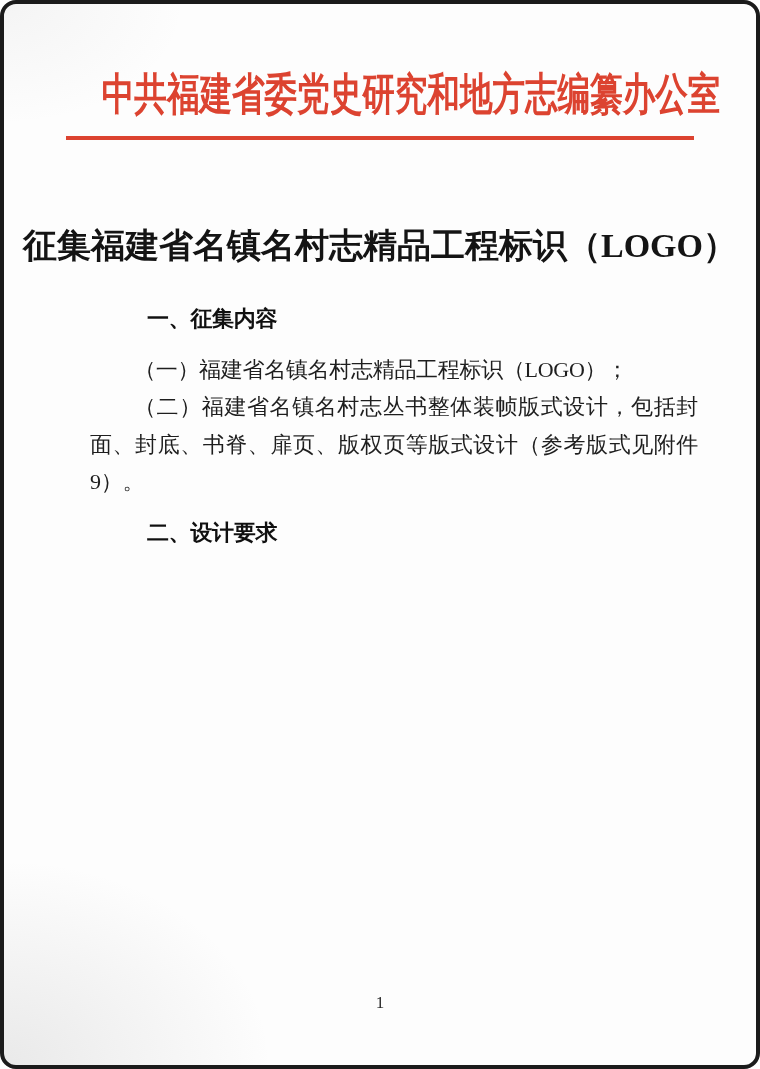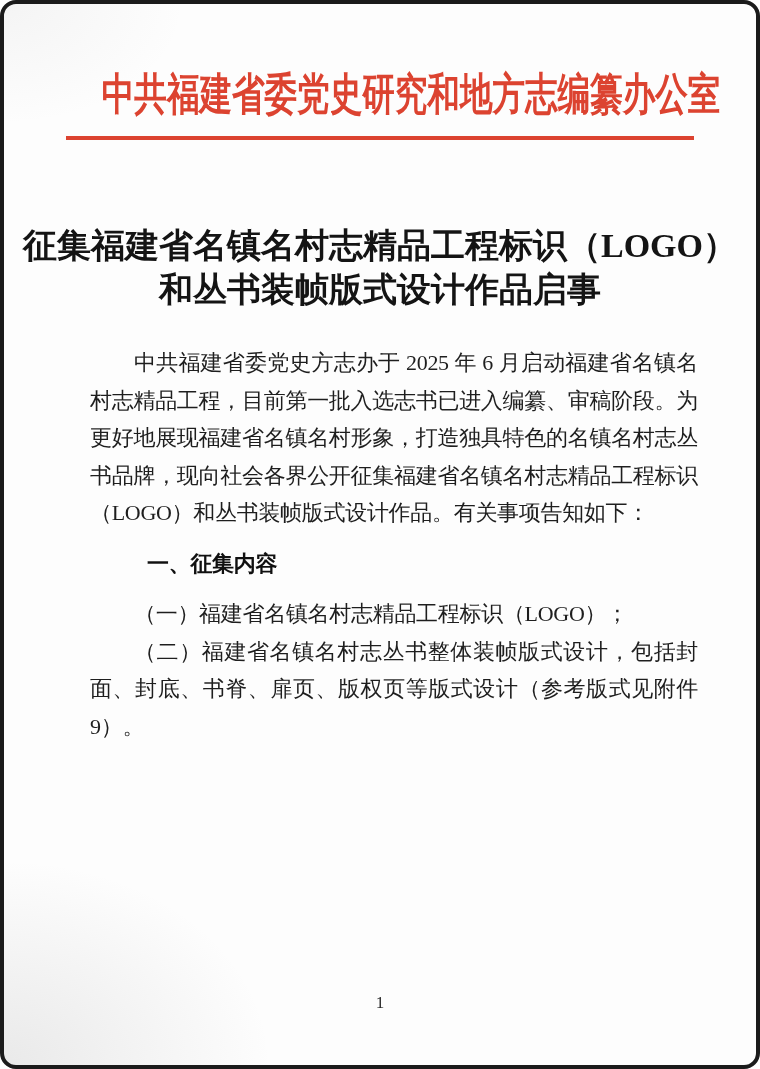--- a/index.html
+++ b/index.html
@@ -79,25 +79,24 @@
 <body>
 
 <div class="page">
 
   <div class="letterhead" style="color: rgb(220, 67, 48);">中共福建省委党史研究和地方志编纂办公室</div>
 
   <div class="divider" style="background-color: rgb(220, 67, 48);"></div>
 
   <h1 class="doc-title">
     <span class="title-line">征集福建省名镇名村志精品工程标识（LOGO）</span>
-    <span class="title-line">和丛书装帧版式设计作品启事</span>
   </h1>
 
   <div class="doc-body">
-    <p class="para">中共福建省委党史方志办于 2025 年 6 月启动福建省名镇名村志精品工程，目前第一批入选志书已进入编纂、审稿阶段。为更好地展现福建省名镇名村形象，打造独具特色的名镇名村志丛书品牌，现向社会各界公开征集福建省名镇名村志精品工程标识（LOGO）和丛书装帧版式设计作品。有关事项告知如下：</p>
     <p class="heading">一、征集内容</p>
     <p class="para">（一）福建省名镇名村志精品工程标识（LOGO）；</p>
     <p class="para">（二）福建省名镇名村志丛书整体装帧版式设计，包括封面、封底、书脊、扉页、版权页等版式设计（参考版式见附件 9）。</p>
+    <p class="heading">二、设计要求</p>
   </div>
 
   <div class="page-number">1</div>
 
 </div>
 
 </body></html>

